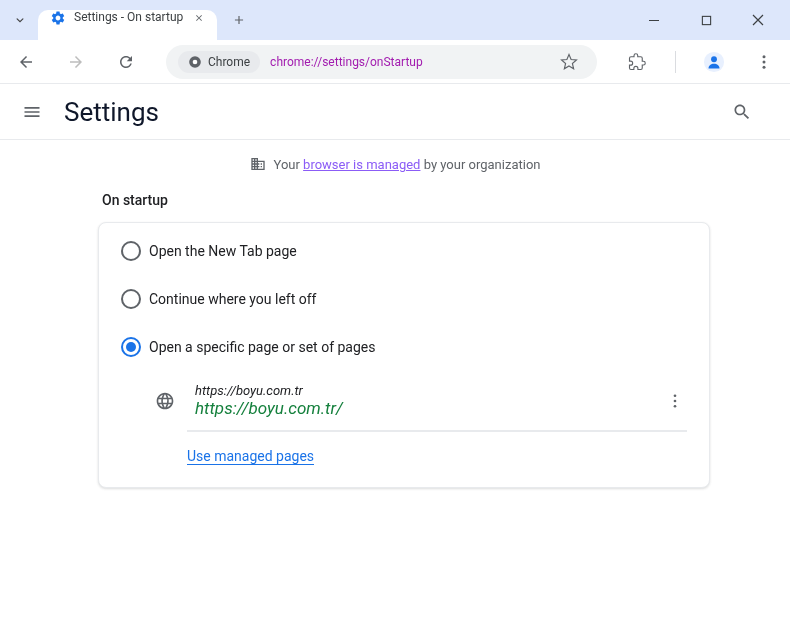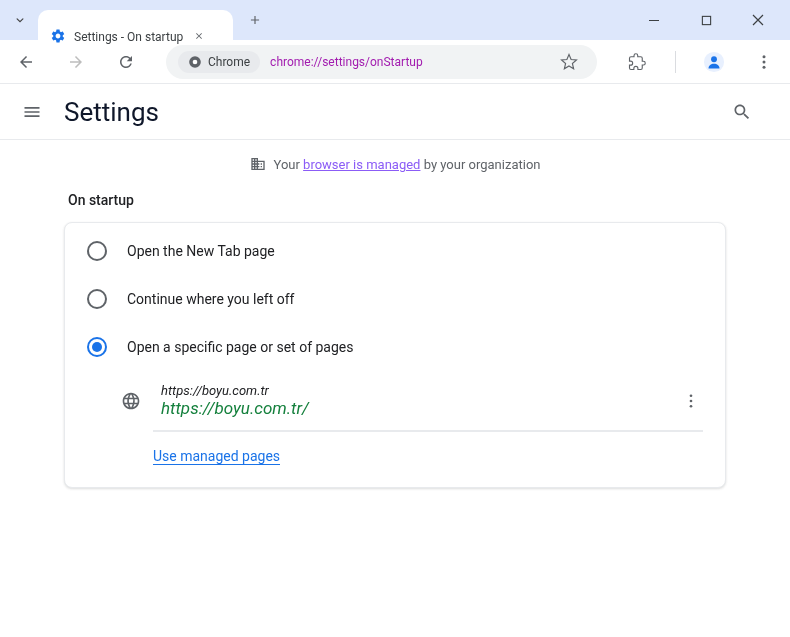--- a/index.html
+++ b/index.html
@@ -1,21 +1,21 @@
 <!DOCTYPE html>
 <html><head>
 <meta charset="utf-8">
 <style>
 * { box-sizing: border-box; margin: 0; padding: 0; }
 body { font-family: 'Segoe UI', Roboto, Arial, sans-serif; background: #fff; width: 790px; height: 637px; overflow: hidden; position: relative; }
 
 
 .titlebar { display: flex; align-items: center; height: 40px; background: #dde7fb; padding: 0 8px; }
 .tab-dropdown { width: 24px; height: 24px; display: flex; align-items: center; justify-content: center; margin-right: 6px; color: #444; cursor: pointer; }
-.tab { display: flex; align-items: flex-end; background: #fff; border-radius: 10px 10px 0 0; height: 34px; margin-top: 14px; padding: 0 26px 0 12px; max-width: 220px; gap: 8px; }
+.tab { display: flex; align-items: flex-start; background: #fff; border-radius: 10px 10px 0 0; height: 34px; margin-top: 14px; padding: 0 10px 0 12px; max-width: 220px; gap: 8px; }
 .tab-favicon { width: 16px; height: 16px; display: flex; align-items: center; justify-content: center; color: #1a73e8; }
 .tab-title { font-size: 12px; color: #3c4043; white-space: nowrap; overflow: hidden; text-overflow: ellipsis; flex: 1; }
 .tab-close { width: 16px; height: 16px; display: flex; align-items: center; justify-content: center; color: #5f6368; cursor: pointer; }
 .new-tab { width: 28px; height: 28px; display: flex; align-items: center; justify-content: center; color: #5f6368; margin-left: 8px; cursor: pointer; }
 .titlebar-spacer { flex: 1; }
 .win-controls { display: flex; gap: 12px; margin-right: 4px; }
 .win-btn { width: 40px; height: 32px; display: flex; align-items: center; justify-content: center; color: #3c4043; cursor: pointer; }
 
 
 .toolbar { display: flex; align-items: center; height: 44px; background: #fff; padding: 0 10px; gap: 18px; border-bottom: 1px solid #e8eaed; }
@@ -33,25 +33,25 @@
 .hamburger { width: 24px; height: 24px; display: flex; align-items: center; justify-content: center; margin-right: 20px; color: #5f6368; cursor: pointer; }
 .settings-title { font-size: 26px; color: #0f172a; font-weight: 400; }
 .settings-header-spacer { flex: 1; }
 .search-settings { width: 24px; height: 24px; display: flex; align-items: center; justify-content: center; color: #5f6368; cursor: pointer; margin-right: 16px; }
 
 
 .managed-banner { display: flex; align-items: center; justify-content: center; padding: 16px 0 20px; font-size: 13px; color: #5f6368; gap: 8px; }
 .managed-link { color: #8b5cf6; text-decoration: underline; cursor: pointer; }
 
 
-.section { padding: 0 64px; }
+.section { padding: 0 80px; margin-left: 18px; }
 .section-title { font-size: 14px; color: #202124; font-weight: 500; margin-bottom: 14px; margin-left: 4px; }
 .card { background: #fff; border: 1px solid #e8eaed; border-radius: 8px; box-shadow: 0 1px 2px rgba(60,64,67,0.1), 0 1px 3px rgba(60,64,67,0.08); padding: 4px 0 8px; }
 
-.radio-row { display: flex; align-items: center; padding: 14px 22px; gap: 20px; cursor: pointer; }
+.radio-row { display: flex; align-items: center; padding: 14px 22px; gap: 8px; cursor: pointer; }
 .radio-btn { width: 20px; height: 20px; border: 2px solid #5f6368; border-radius: 50%; display: flex; align-items: center; justify-content: center; flex-shrink: 0; }
 .radio-btn.selected { border-color: #1a73e8; }
 .radio-dot { width: 10px; height: 10px; background: #1a73e8; border-radius: 50%; }
 .radio-label { font-size: 14px; color: #202124; }
 
 .page-row { display: flex; align-items: center; padding: 12px 22px 12px 56px; gap: 20px; }
 .globe-icon { width: 20px; height: 20px; display: flex; align-items: center; justify-content: center; color: #5f6368; flex-shrink: 0; }
 .page-info { flex: 1; font-style: italic; }
 .page-name { font-size: 13px; color: #202124; }
 .page-url { font-size: 17px; color: #15803d; }

